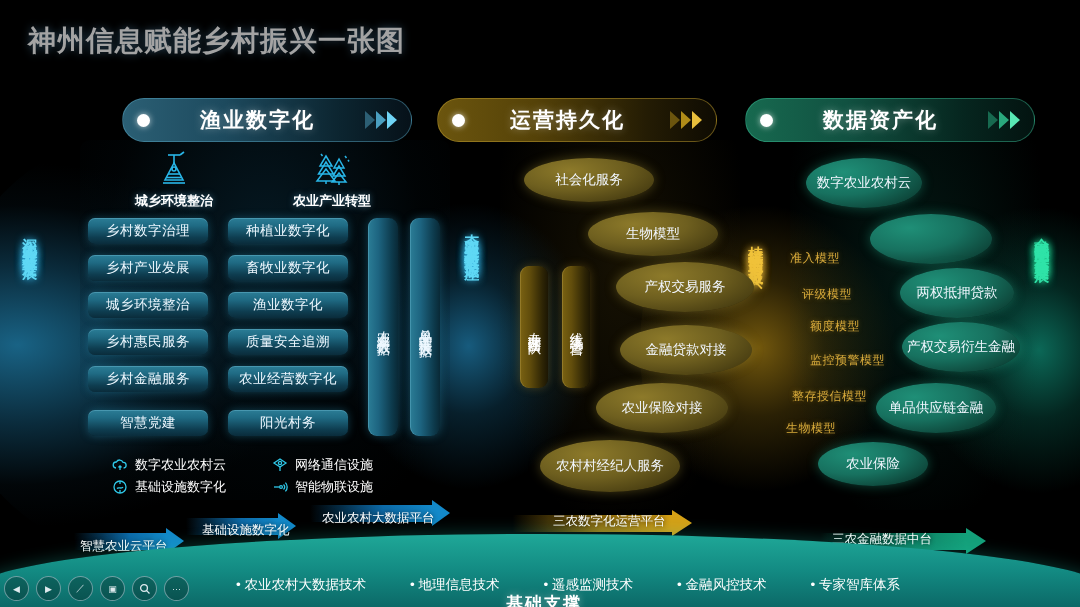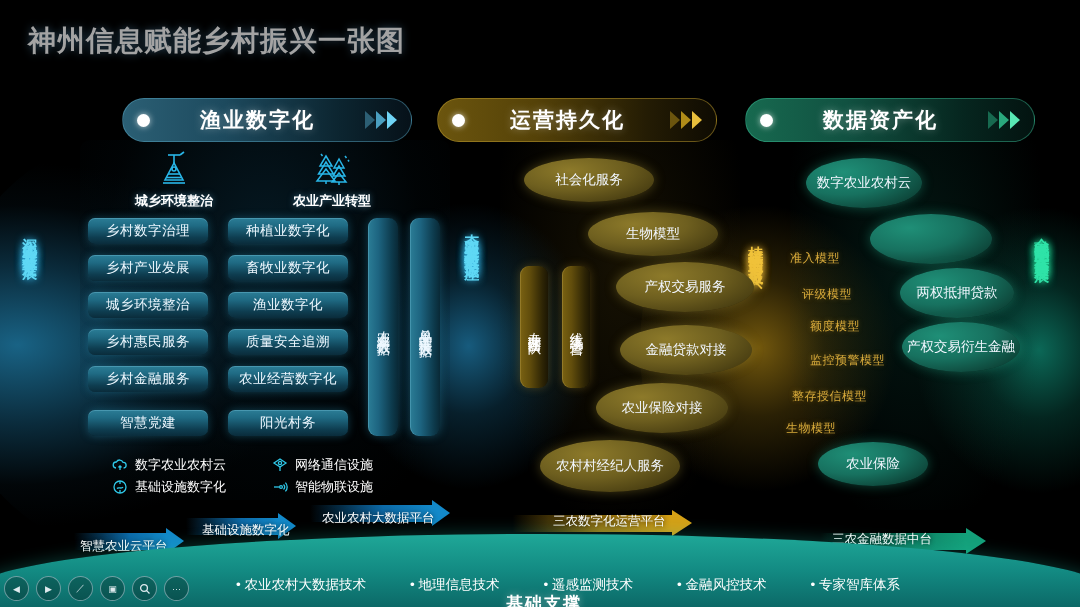--- a/index.html
+++ b/index.html
@@ -291,20 +291,21 @@
   <div class="model" style="left:802px;top:286px">评级模型</div>
   <div class="model" style="left:810px;top:318px">额度模型</div>
   <div class="model" style="left:810px;top:352px">监控预警模型</div>
   <div class="model" style="left:792px;top:388px">整存授信模型</div>
   <div class="model" style="left:786px;top:420px">生物模型</div>
 
   <div class="bub bub-green" style="left:806px;top:158px;width:116px;height:50px">数字农业农村云</div>
   <div class="bub bub-green" style="left:870px;top:214px;width:122px;height:50px"></div>
   <div class="bub bub-green" style="left:900px;top:268px;width:114px;height:50px">两权抵押贷款</div>
   <div class="bub bub-green" style="left:902px;top:322px;width:118px;height:50px">产权交易衍生金融</div>
+  <div class="bub bub-green" style="left:876px;top:383px;width:120px;height:50px">单品供应链金融</div>
   <div class="bub bub-green" style="left:818px;top:442px;width:110px;height:44px">农业保险</div>
 
   <div class="arrowbar" style="left:74px;top:528px">
     <div class="abody" style="width:92px;background:linear-gradient(90deg,rgba(10,60,100,0) 0%,#0d6aa8 60%,#1389c9 100%)"></div>
     <div class="ahead" style="border-left:18px solid #1389c9"></div>
   </div>
   <div class="alabel" style="left:80px;top:538px">智慧农业云平台</div>
 
   <div class="arrowbar" style="left:186px;top:513px">
     <div class="abody" style="width:92px;background:linear-gradient(90deg,rgba(10,60,100,0) 0%,#0d6aa8 60%,#1389c9 100%)"></div>

